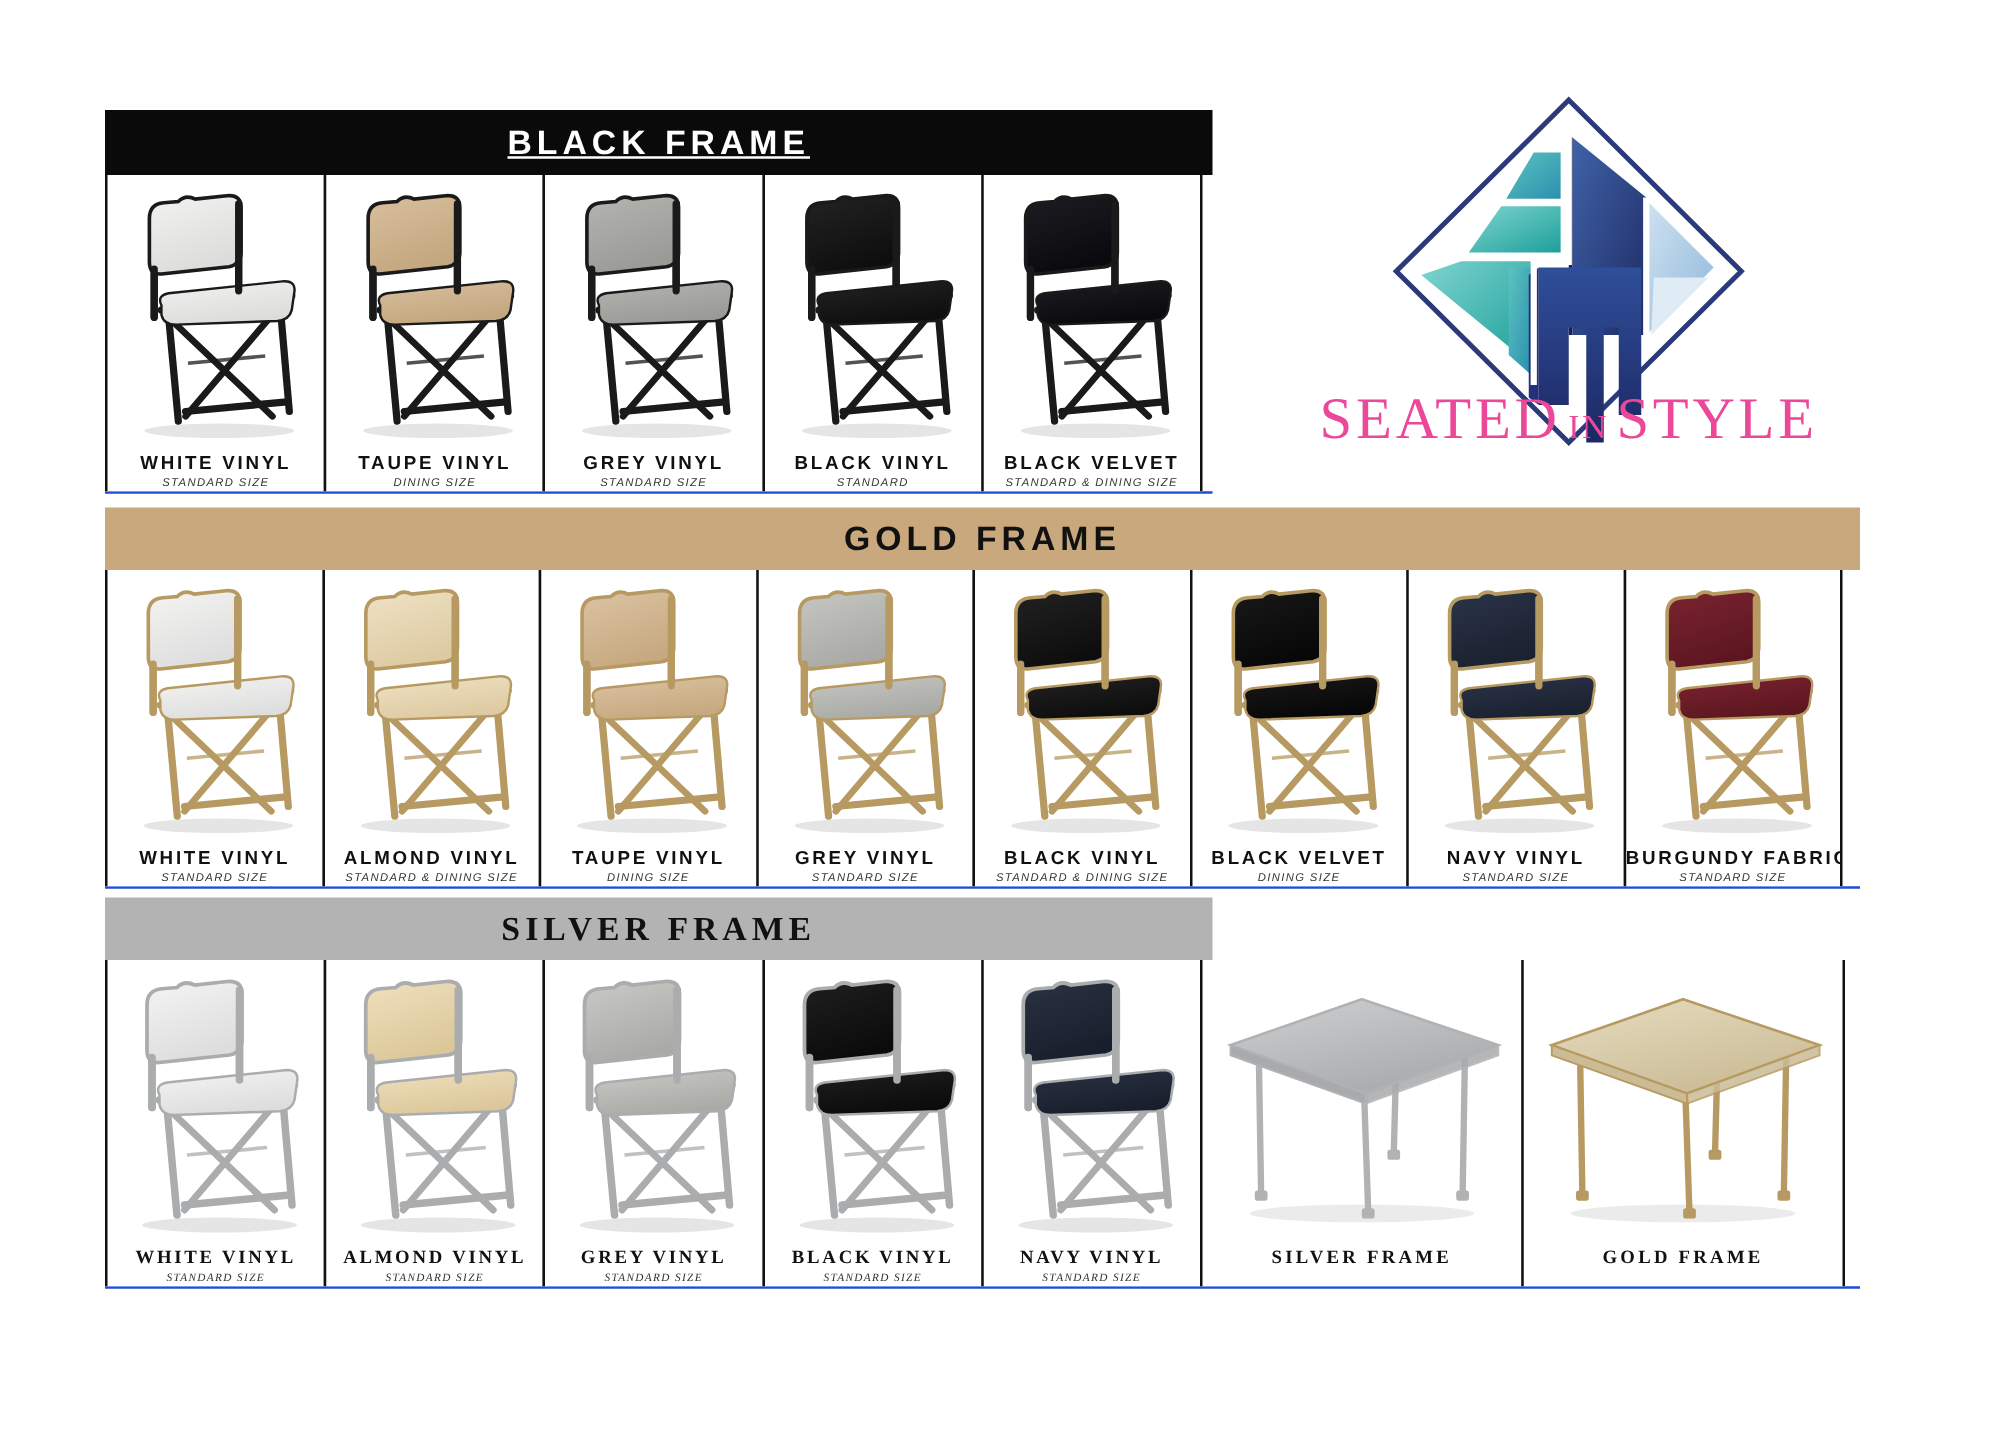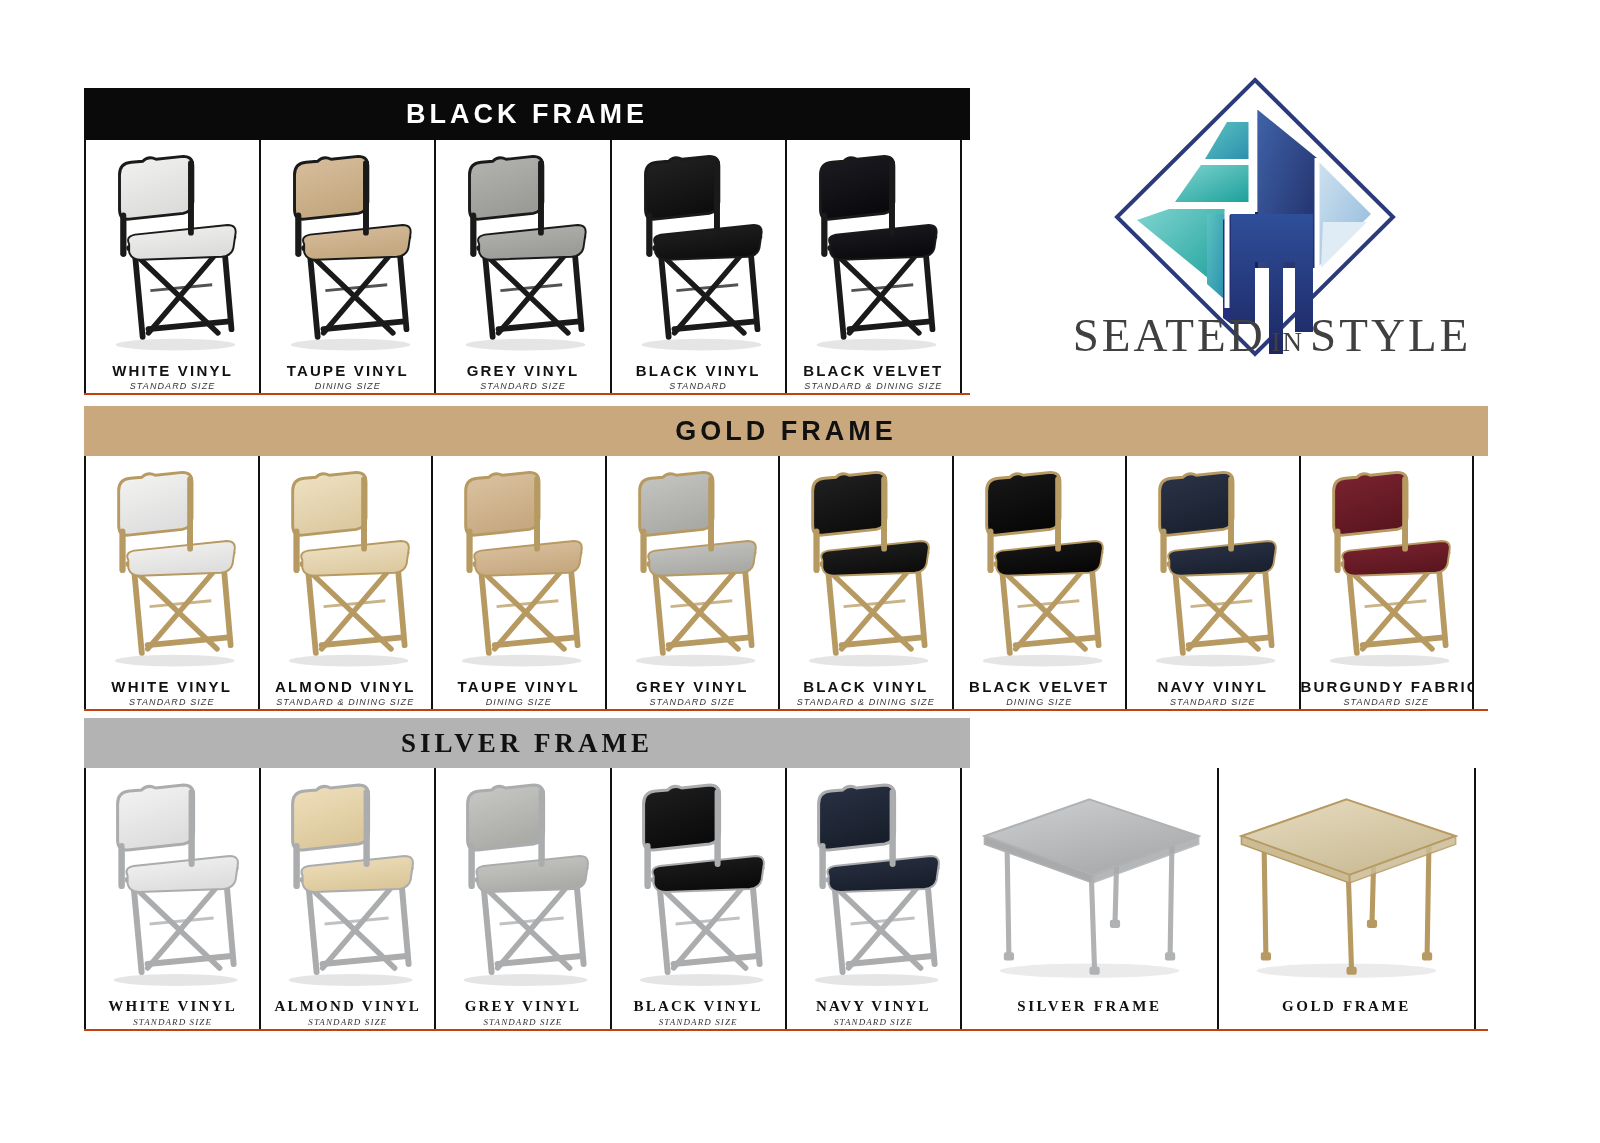--- a/index.html
+++ b/index.html
@@ -48,21 +48,21 @@
   .cap-table {
     font-size: 15px; font-weight: 700; letter-spacing: 2.6px; color: #111;
   }
 
   
   #black-block  { position: absolute; left: 84px;  top: 88px;  width: 886px; }
   #gold-block   { position: absolute; left: 84px;  top: 406px; width: 1404px; }
   #silverrow    { position: absolute; left: 84px;  top: 718px; width: 1404px; font-family: Liberation Serif, serif; }
 
   .bandrow { display: flex; }
-  .rule-bot { border-bottom: 2px solid #c2410c; }
+  .rule-bot { border-bottom: 2px solid #1d4ed8; }
 
   
   #logo { position: absolute; left: 1055px; top: 62px; width: 400px; height: 320px; }
   #logo svg { width: 100%; height: 100%; }
 </style>
 </head>
 <body>
 
 <div class="page">
 
@@ -107,27 +107,27 @@
       <polygon points="176,152 176,262 168,256 168,158" fill="#24307a"></polygon>
 
       <g stroke="#ffffff" stroke-width="5" fill="none">
         <path d="M196,58 L196,144"></path>
         <path d="M142,100 L200,100"></path>
         <path d="M172,146 L172,246"></path>
         <path d="M262,96 L262,208"></path>
         <path d="M200,46 L200,150"></path>
       </g>
     </svg>
-    <div style="position:absolute;left:17px;top:246px;width:400px;text-align:center;font-family:'Liberation Serif',serif;color:#404040;">
+    <div style="position:absolute;left:0;top:246px;width:400px;text-align:center;font-family:'Liberation Serif',serif;color:#ec4899;">
       <span style="font-size:47px;letter-spacing:3px;">SEATED</span><span style="font-size:27px;letter-spacing:2px;padding:0 6px;">IN</span><span style="font-size:47px;letter-spacing:3px;">STYLE</span>
     </div>
   </div>
 
   <div id="black-block">
-    <div class="band black" style="height:52px;">BLACK FRAME</div>
+    <div class="band black" style="height:52px;text-decoration:underline;">BLACK FRAME</div>
     <div class="row rule-bot" id="row-black">
         <div class="cell" style="width: 177.2px;">
           <div class="thumb" style="height:222px">
   <svg viewBox="0 0 170 230" preserveAspectRatio="xMidYMid meet">
     <defs>
       <linearGradient id="gsb0" x1="0" y1="0" x2="0.4" y2="1">
         <stop offset="0%" stop-color="#f2f2f0"></stop>
                   <stop offset="100%" stop-color="#dcdcda"></stop>
       </linearGradient>
       <linearGradient id="gsb0f" x1="0" y1="0" x2="1" y2="0">

